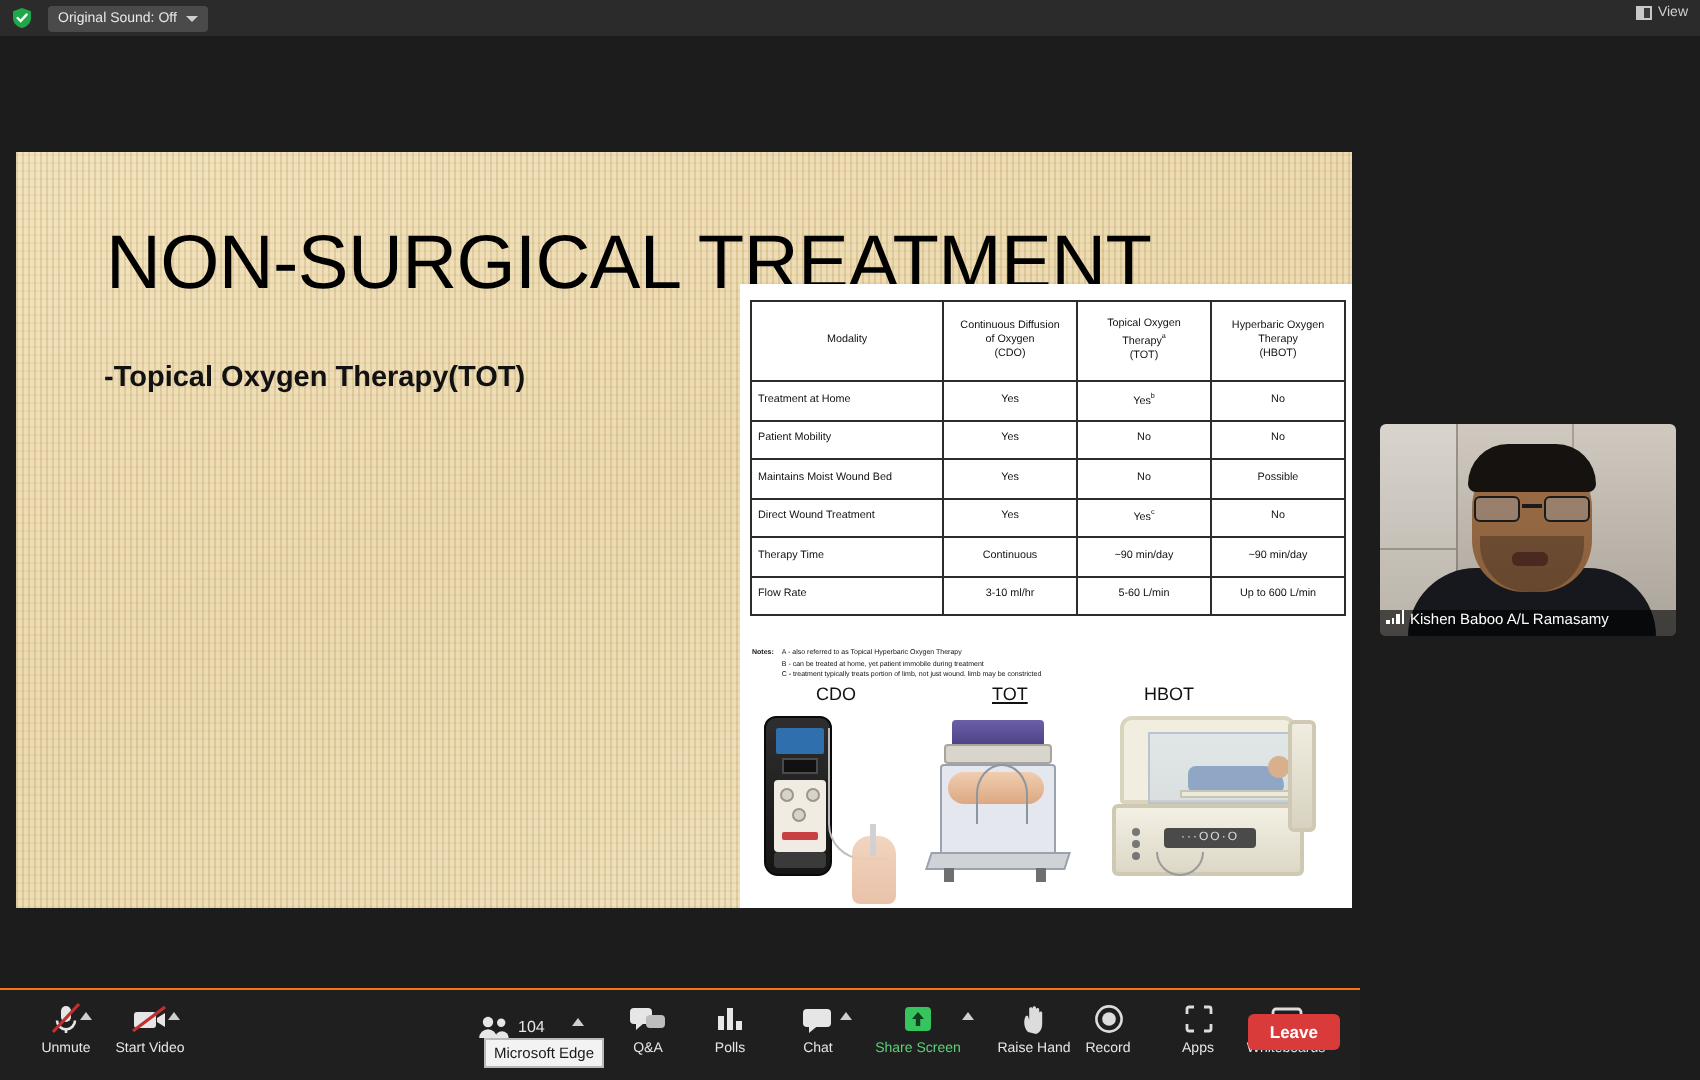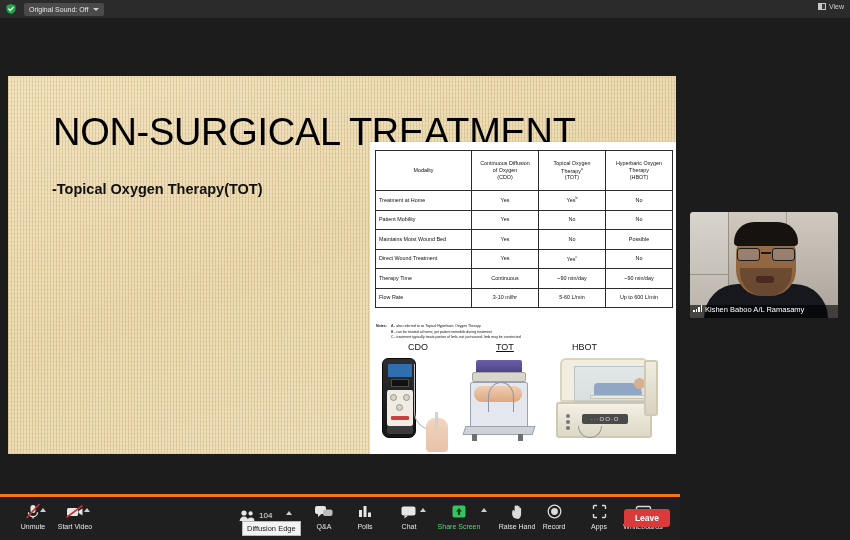--- a/index.html
+++ b/index.html
@@ -328,21 +328,21 @@
   .sig { display: flex; align-items: flex-end; gap: 1px; height: 7px; }
   .sig i { width: 1.5px; background: #fff; display: block; }
   .sig i:nth-child(1) { height: 2px; }
   .sig i:nth-child(2) { height: 3.5px; }
   .sig i:nth-child(3) { height: 5px; }
   .sig i:nth-child(4) { height: 7px; }
 
   
   .toolbar {
     position: absolute; left: 0; bottom: 0; width: 680px; height: 46px;
-    background: #1f1f1f; border-top: 3px solid #f97316;
+    background: #1f1f1f; border-top: 1px solid #f97316;
   }
   .tb-item {
     position: absolute; top: 6px; display: flex; flex-direction: column;
     align-items: center; width: 54px; color: #e6e6e6;
   }
   .tb-ic { height: 17px; display: flex; align-items: center; justify-content: center; }
   .tb-lb { font-size: 7px; margin-top: 3px; white-space: nowrap; }
   .tb-caret {
     position: absolute; top: 11px; width: 0; height: 0;
     border-left: 3px solid transparent; border-right: 3px solid transparent;
@@ -671,18 +671,18 @@
 
     <div class="tb-item" style="left:616px">
       <span class="tb-ic">
         <svg width="17" height="14" viewBox="0 0 17 14">
           <rect x="1.5" y="1.5" width="14" height="10" rx="1.5" fill="none" stroke="#dcdcdc" stroke-width="1.4"></rect>
         </svg>
       </span>
       <span class="tb-lb">Whiteboards</span>
     </div>
 
-    <div class="tooltip">Diffusion Edge</div>
+    <div class="tooltip">Microsoft Edge</div>
 
     <button class="leave-btn">Leave</button>
   </div>
 
 </div>
 
 </body></html>

